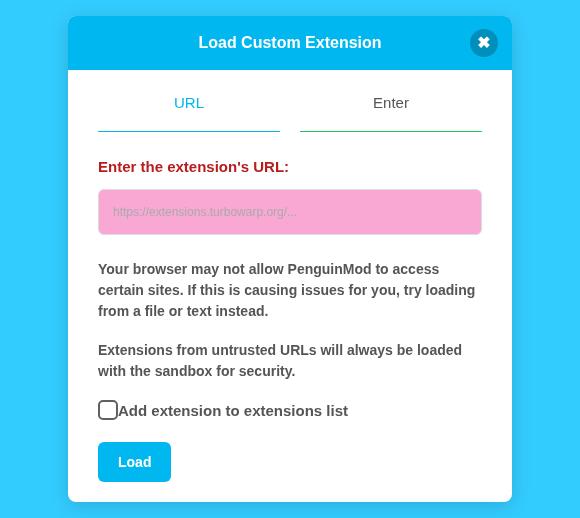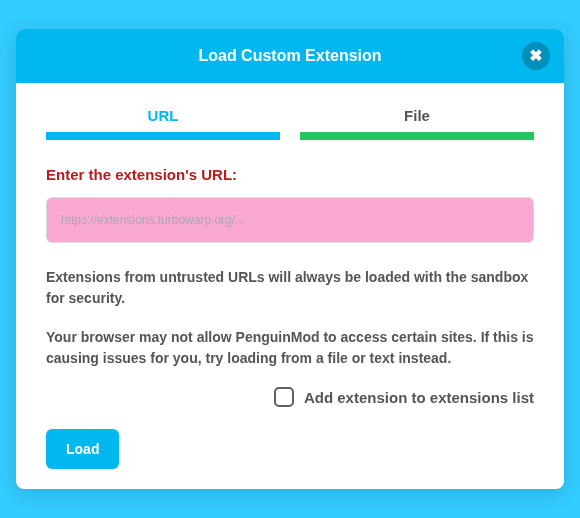--- a/index.html
+++ b/index.html
@@ -5,21 +5,21 @@
   * { box-sizing: border-box; margin: 0; padding: 0; }
   html, body { width: 580px; height: 518px; }
   body {
     font-family: "Helvetica Neue", Helvetica, Arial, sans-serif;
     background: #33ccff;
     display: flex;
     align-items: center;
     justify-content: center;
   }
   .modal {
-    width: 548px;
+    width: 444px;
     background: #fff;
     border-radius: 8px;
     overflow: hidden;
     box-shadow: 0 4px 20px rgba(0,0,0,0.15);
   }
   .modal-header {
     background: #00b7ef;
     height: 54px;
     display: flex;
     align-items: center;
@@ -53,25 +53,25 @@
     padding: 24px 30px 20px 30px;
   }
   .tabs {
     display: flex;
     gap: 20px;
     margin-bottom: 26px;
   }
   .tab {
     flex: 1;
     text-align: center;
-    padding-bottom: 8px;
+    padding-bottom: 20px;
     font-size: 15px;
-    font-weight: 700;
+    font-weight: 400;
     color: #555;
-    border-bottom: 8px solid #22c55e;
+    border-bottom: 1px solid #22c55e;
     cursor: pointer;
   }
   .tab.active {
     color: #00b7ef;
     border-bottom-color: #00b7ef;
   }
   .field-label {
     font-size: 15px;
     font-weight: 700;
     color: #b91c1c;
@@ -93,24 +93,23 @@
   .note {
     font-size: 14px;
     color: #555;
     font-weight: 700;
     line-height: 1.5;
     margin-bottom: 18px;
   }
   .checkbox-row {
     display: flex;
     align-items: center;
-    gap: 10px;
+    gap: 0;
     margin-bottom: 22px;
     margin-top: 6px;
-    justify-content: flex-end;
   }
   .chk {
     width: 20px;
     height: 20px;
     border: 2px solid #606060;
     border-radius: 5px;
     cursor: pointer;
     flex-shrink: 0;
   }
   .chk-label {
@@ -141,29 +140,29 @@
     <div class="modal-title">Load Custom Extension</div>
     <div class="close-btn">
       <span>✖</span>
     </div>
   </div>
 
   <div class="modal-body">
 
     <div class="tabs">
       <div class="tab active">URL</div>
-      <div class="tab">File</div>
+      <div class="tab">Enter</div>
     </div>
 
     <div class="field-label">Enter the extension's URL:</div>
 
     <input type="text" class="url-input" placeholder="https://extensions.turbowarp.org/..." style="">
 
+    <p class="note">Your browser may not allow PenguinMod to access certain sites. If this is causing issues for you, try loading from a file or text instead.</p>
     <p class="note">Extensions from untrusted URLs will always be loaded with the sandbox for security.</p>
-    <p class="note">Your browser may not allow PenguinMod to access certain sites. If this is causing issues for you, try loading from a file or text instead.</p>
 
     <div class="checkbox-row">
       <div class="chk"></div>
       <div class="chk-label">Add extension to extensions list</div>
     </div>
 
     <div class="footer">
       <button class="load-btn">Load</button>
     </div>
 

